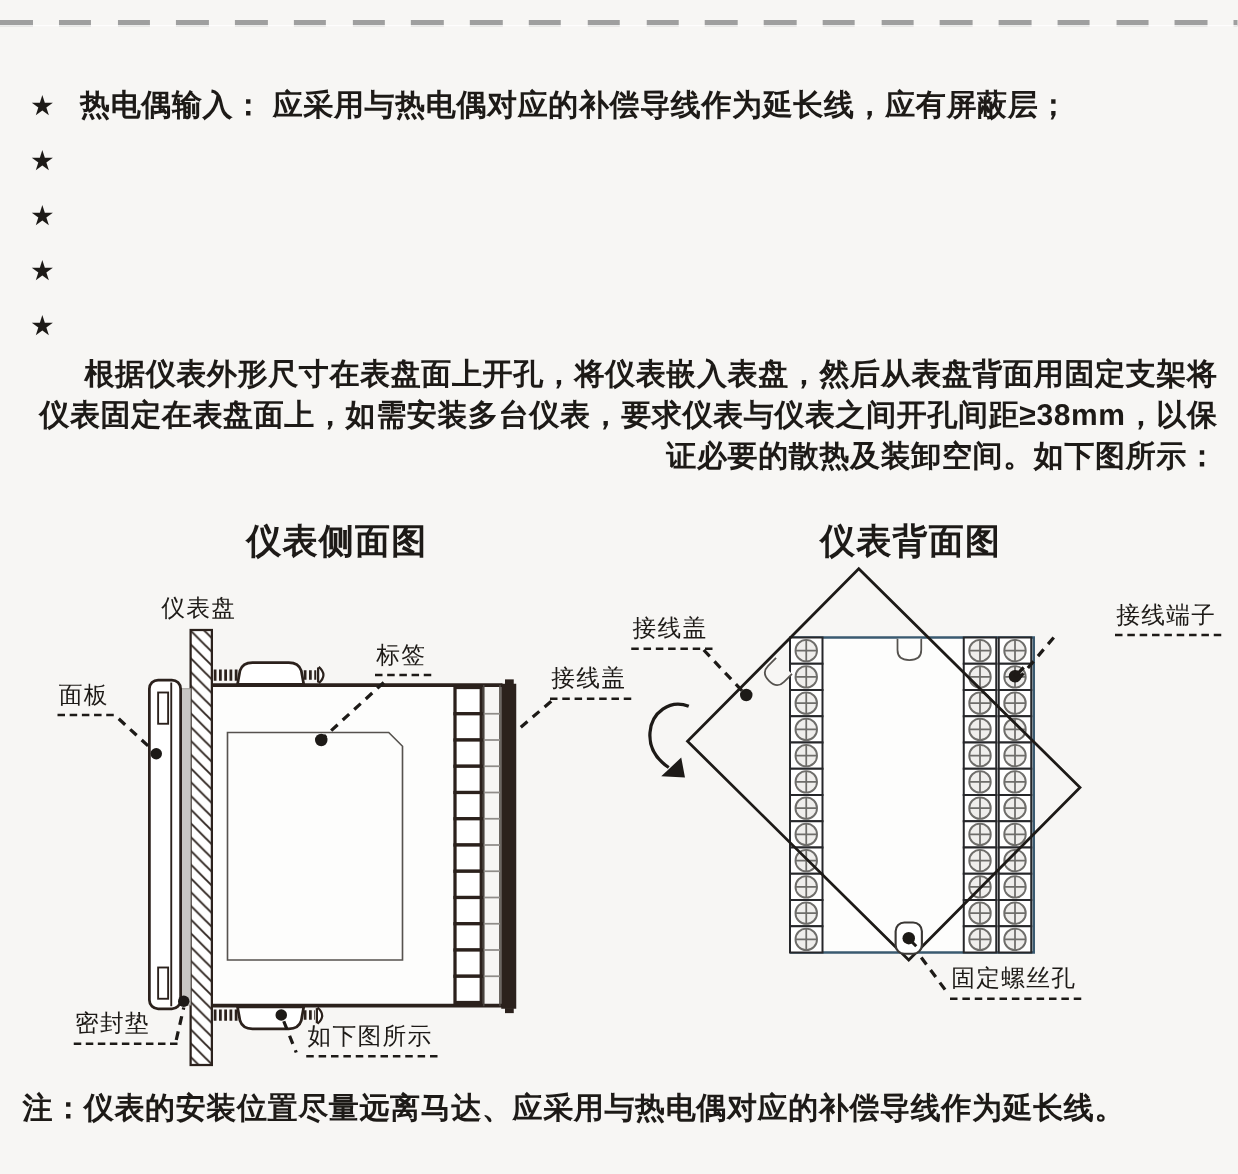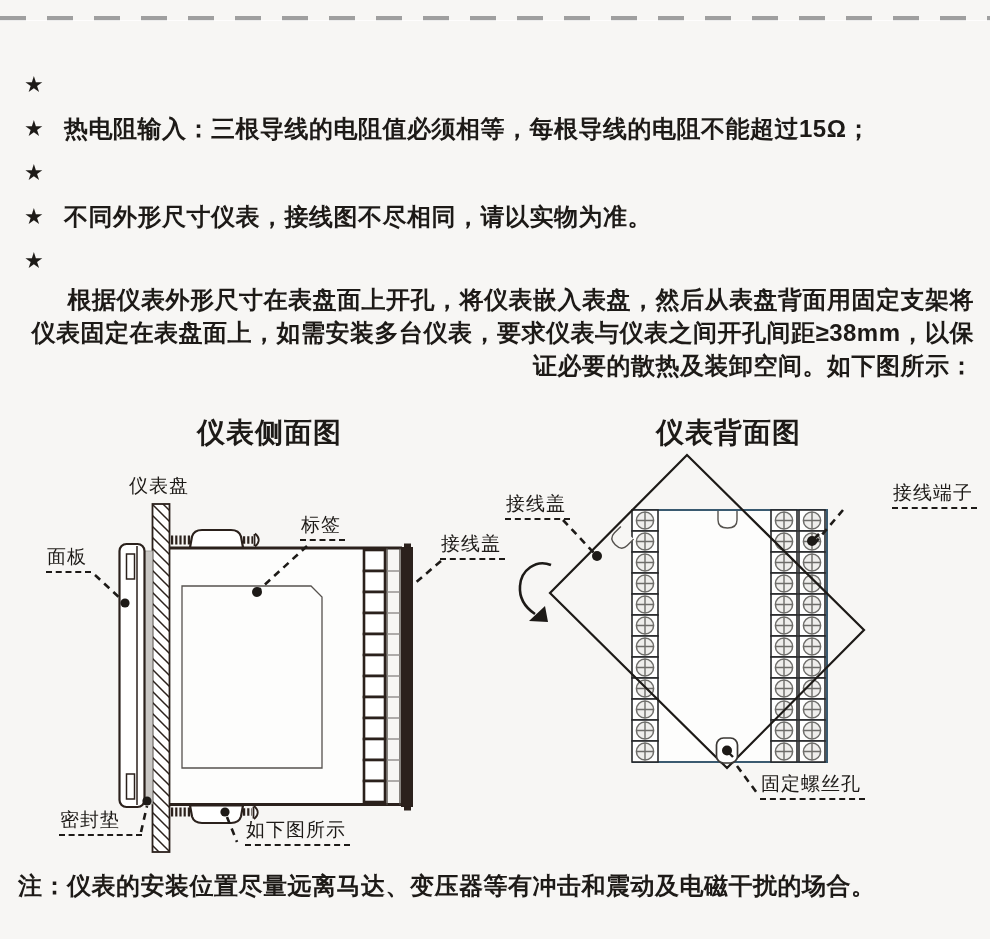--- a/index.html
+++ b/index.html
@@ -38,48 +38,47 @@
   }
   #title-side{left:197px;top:414px;}
   #title-back{left:656px;top:414px;}
   
   .dlabel{
     font-size:19px;line-height:21px;letter-spacing:1px;
     padding:0 4px 4px 1px;
     border-bottom:2.5px dashed #1d1a17;
     white-space:nowrap;
   }
-  .nou{border-bottom:none;padding-bottom:0;font-family:Liberation Mono, monospace;}
+  .nou{border-bottom:none;padding-bottom:0;}
   .pad-r{padding-right:22px;}
   
   .note{
     left:18px;top:870px;width:960px;
     font-size:24px;font-weight:bold;letter-spacing:.5px;
   }
   svg{display:block;}
 </style>
 </head>
 <body>
 
 <div class="abs top-rule"></div>
 
 <ul class="abs bullets">
   <li>
     <span class="star">★</span>
-  </li>
-  <li>
-    <span class="star">★</span>
-    <span>热电阻输入：三根导线的电阻值必须相等，每根导线的电阻不能超过15Ω；</span>
-  </li>
-  <li>
-    <span class="star">★</span>
-  </li>
-  <li>
-    <span class="star">★</span>
-    <span>不同外形尺寸仪表，接线图不尽相同，请以实物为准。</span>
+    <span>热电偶输入： 应采用与热电偶对应的补偿导线作为延长线，应有屏蔽层；</span>
+  </li>
+  <li>
+    <span class="star">★</span>
+  </li>
+  <li>
+    <span class="star">★</span>
+  </li>
+  <li>
+    <span class="star">★</span>
   </li>
   <li>
     <span class="star">★</span>
   </li>
 </ul>
 
 <div class="abs para">根据仪表外形尺寸在表盘面上开孔，将仪表嵌入表盘，然后从表盘背面用固定支架将仪表固定在表盘面上，如需安装多台仪表，要求仪表与仪表之间开孔间距≥38mm，以保证必要的散热及装卸空间。如下图所示：</div>
 
 <div class="abs dia-title" id="title-side">仪表侧面图</div>
 <div class="abs dia-title" id="title-back">仪表背面图</div>
@@ -243,13 +242,13 @@
 <div class="abs dlabel" style="left:46px;top:546px;">面板</div>
 <div class="abs dlabel" style="left:300px;top:514px;">标签</div>
 <div class="abs dlabel" style="left:440px;top:533px;">接线盖</div>
 <div class="abs dlabel pad-r" style="left:59px;top:809px;">密封垫</div>
 <div class="abs dlabel" style="left:245px;top:819px;">如下图所示</div>
 
 <div class="abs dlabel" style="left:505px;top:493px;">接线盖</div>
 <div class="abs dlabel" style="left:892px;top:482px;">接线端子</div>
 <div class="abs dlabel" style="left:760px;top:773px;">固定螺丝孔</div>
 
-<div class="abs note">注：仪表的安装位置尽量远离马达、变压器等有冲击和震动及电磁干扰的场合。</div>
+<div class="abs note">注：仪表的安装位置尽量远离马达、应采用与热电偶对应的补偿导线作为延长线。</div>
 
 </body></html>

